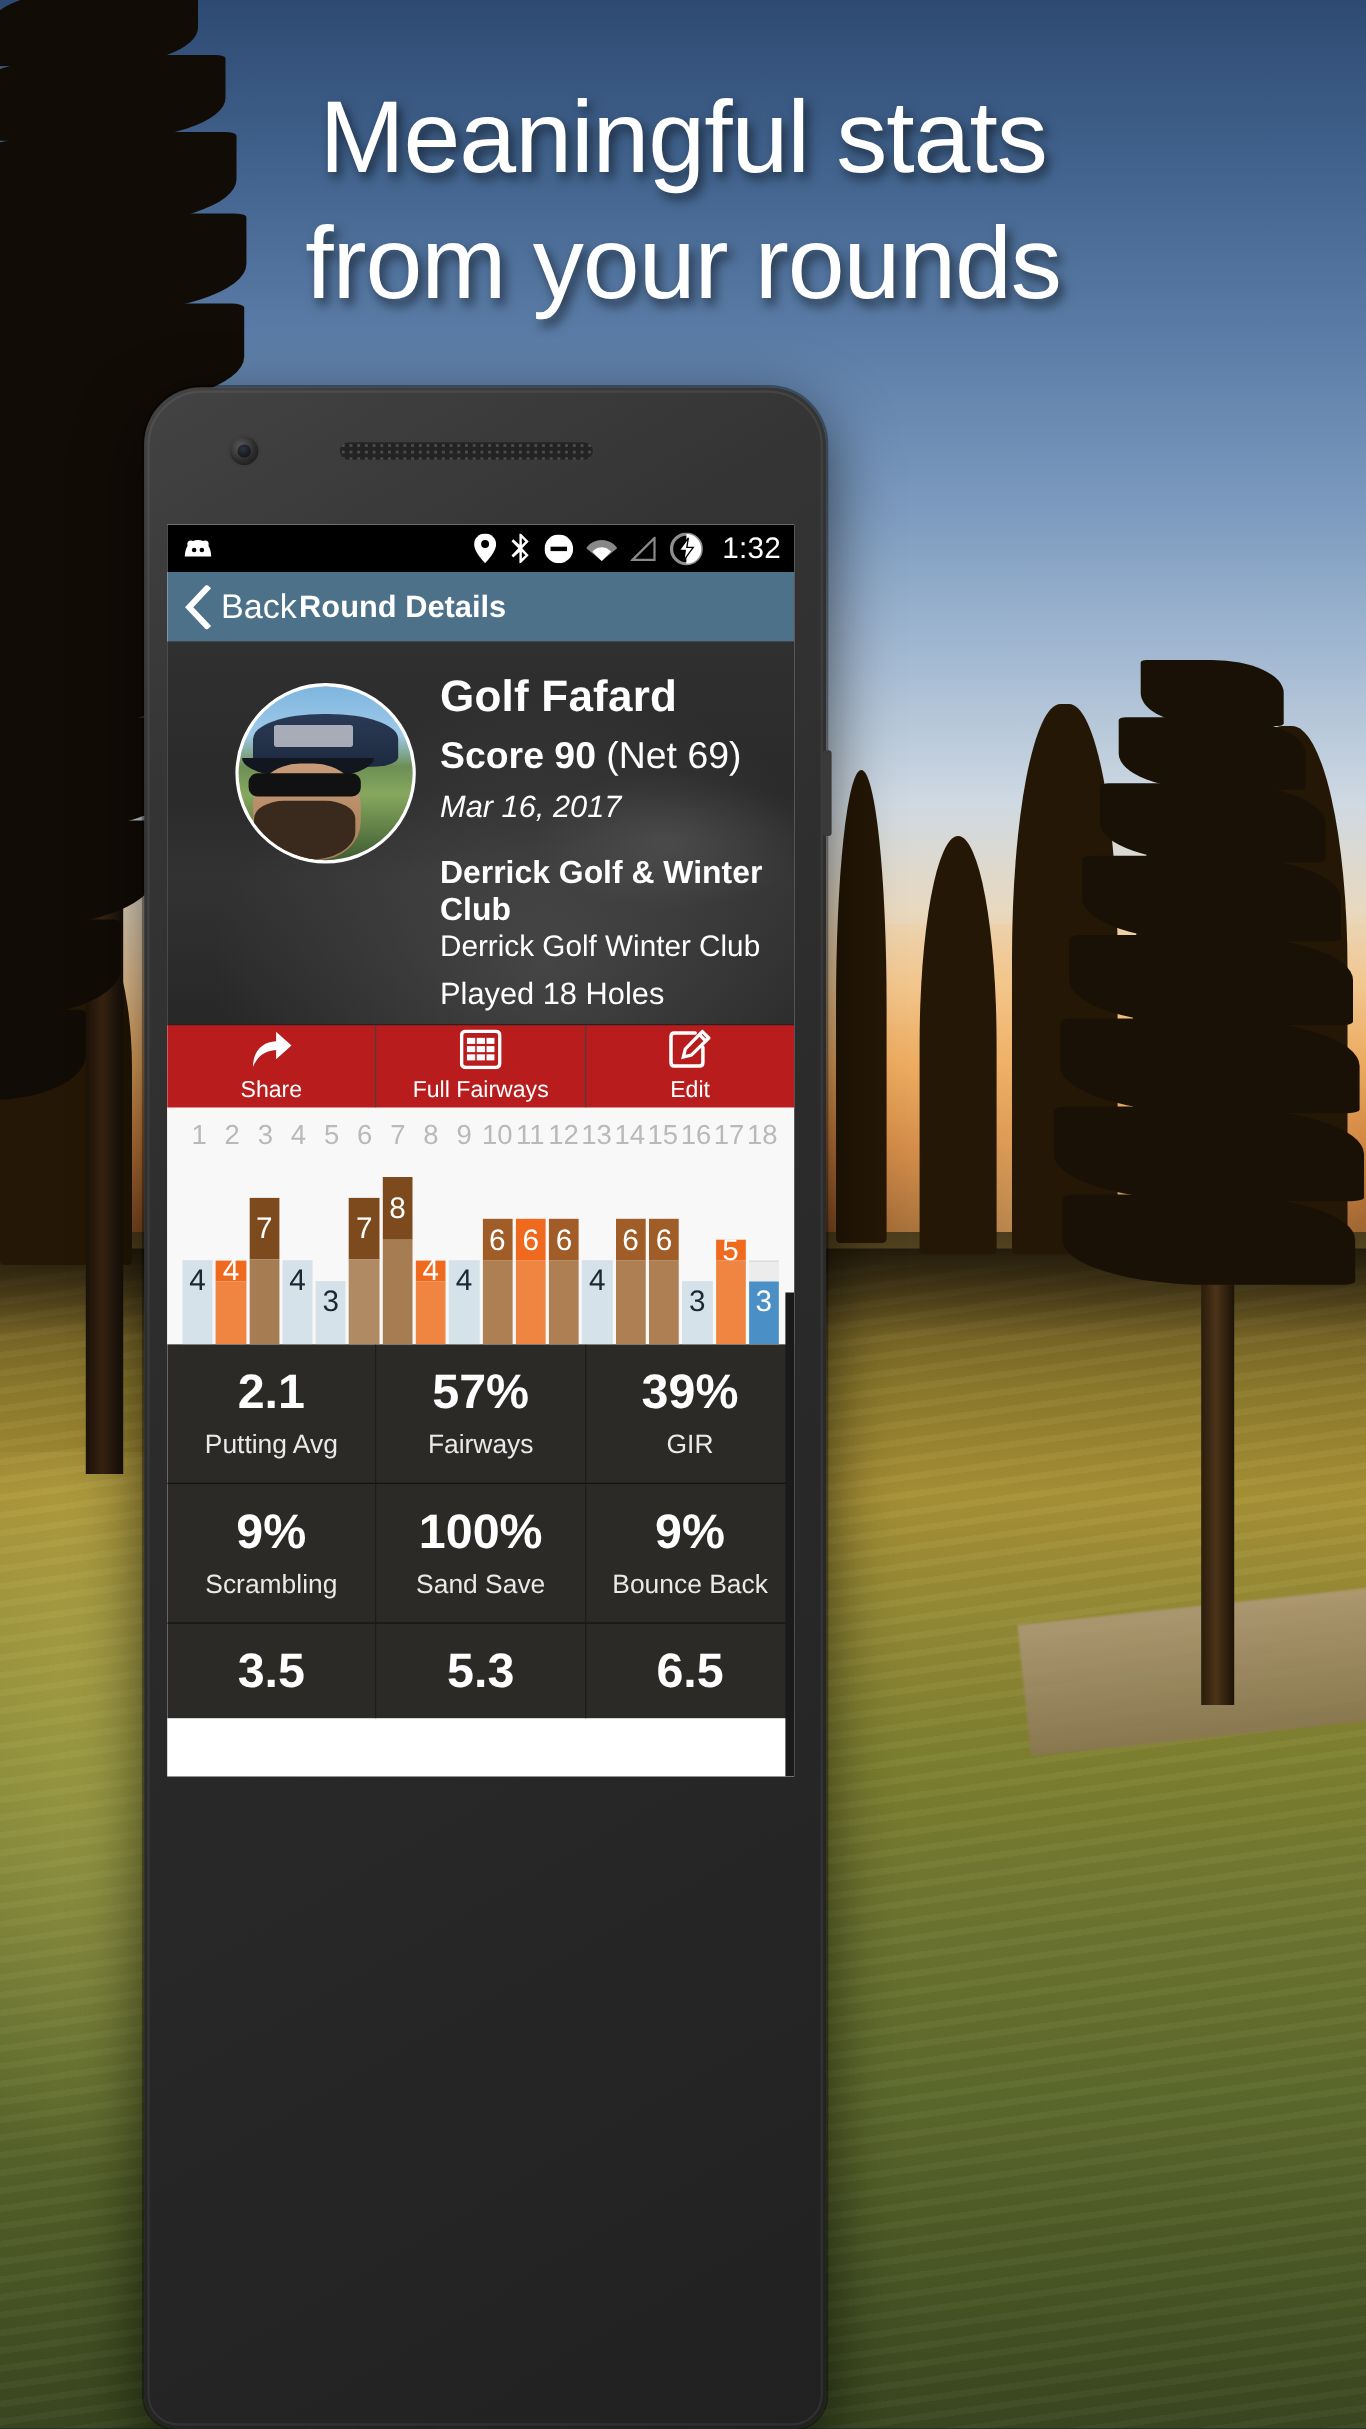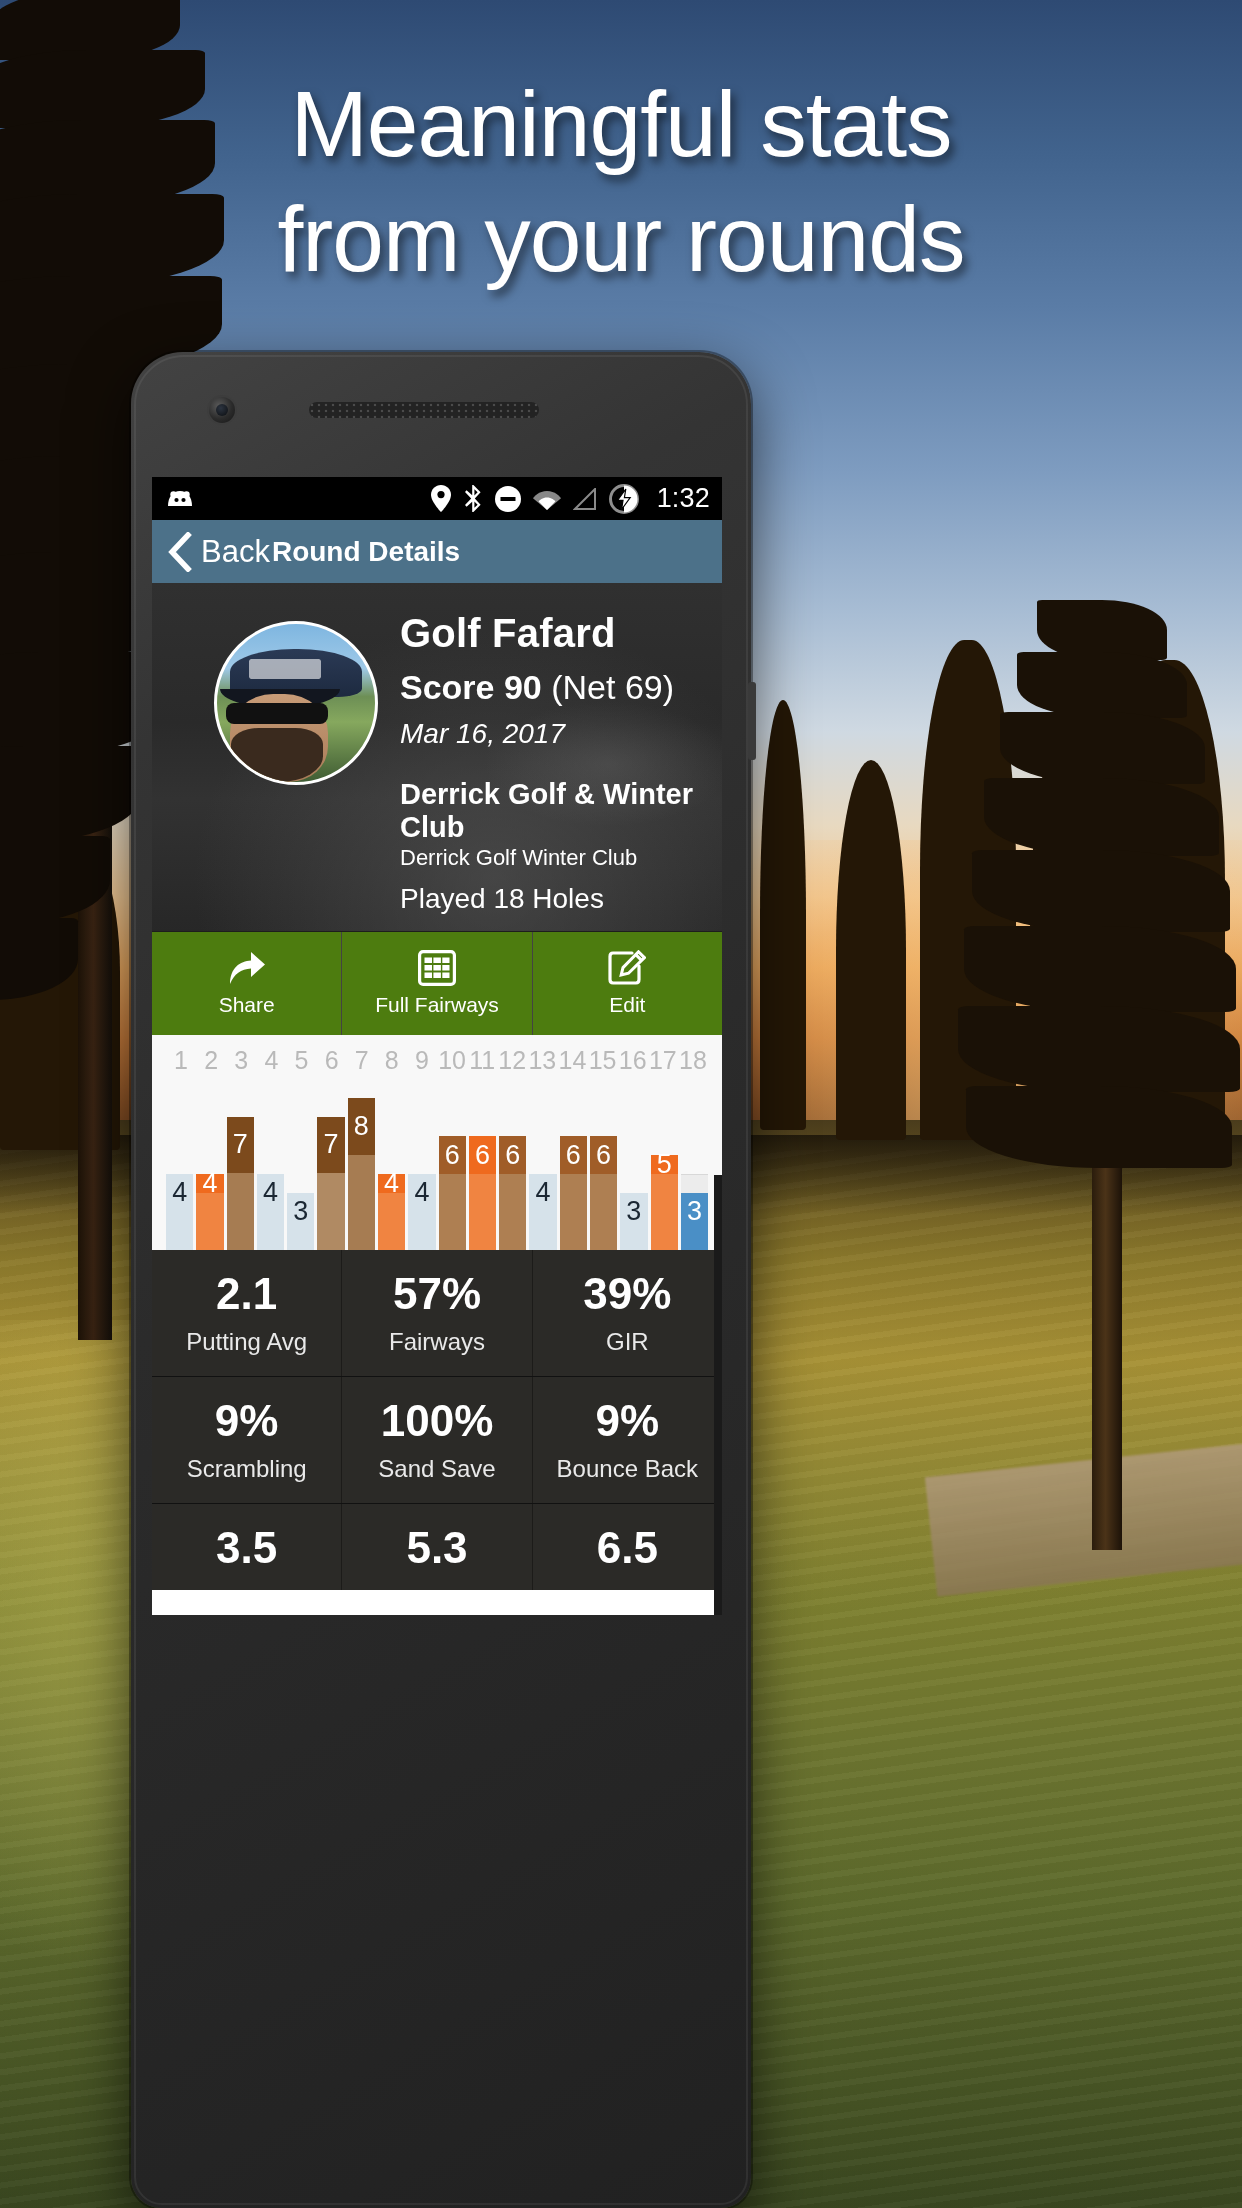--- a/index.html
+++ b/index.html
@@ -235,28 +235,28 @@
     border-radius:2px;
     opacity:.8;
   }
 
   .pinfo { position:relative; margin:28px 0 0 22px; color:#fff; }
   .p-name { font-size:40px; font-weight:700; letter-spacing:.2px; }
   .p-score { font-size:34px; font-weight:700; margin-top:12px; }
   .p-score .net { font-weight:400; }
   .p-date { font-size:28px; font-style:italic; margin-top:11px; }
   .p-course { font-size:29px; font-weight:700; margin-top:28px; }
-  .p-course2 { font-size:22px; font-weight:400; margin-top:1px; }
+  .p-course2 { font-size:27px; font-weight:400; margin-top:1px; }
   .p-holes { font-size:28px; font-weight:400; margin-top:12px; }
   .p-tee { font-size:28px; font-weight:400; margin-top:11px; display:flex; align-items:center; gap:9px;}
   .tee-swatch { width:22px; height:22px; background:#e6e6e6; display:inline-block; }
 
   
   .actionbar {
-    display:flex; height:104px; background:#4d7c0f;
+    display:flex; height:76px; background:#b91c1c;
     border-top:1px solid #1d1d1d;
   }
   .act {
     flex:1; display:flex; flex-direction:column; align-items:center; justify-content:center;
     color:#fff; gap:7px; cursor:pointer;
     border-right:1px solid #434343;
   }
   .act:last-child { border-right:none; }
   .act-label { font-size:21px; }
 

